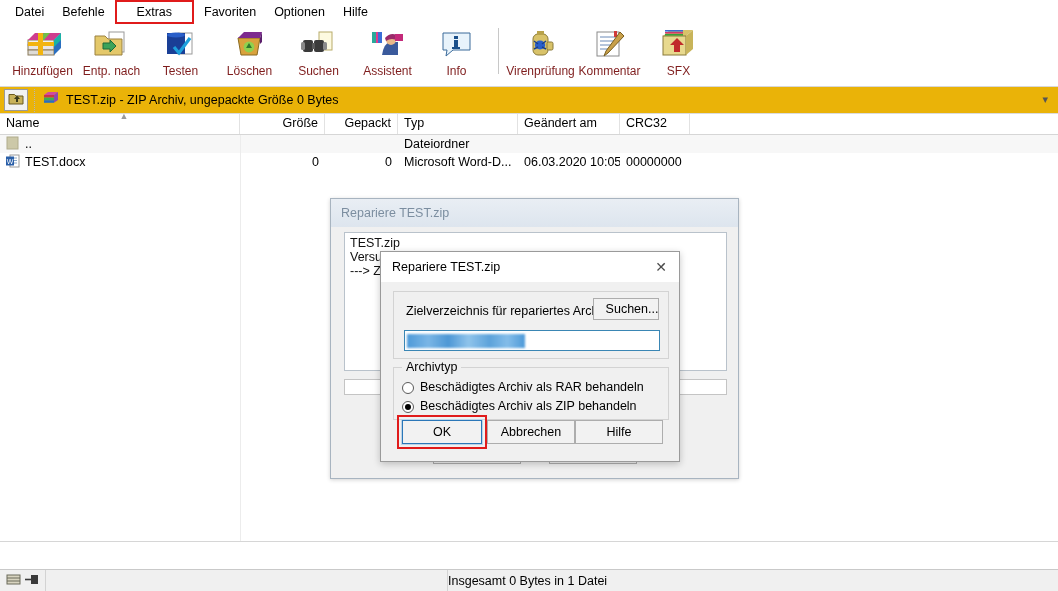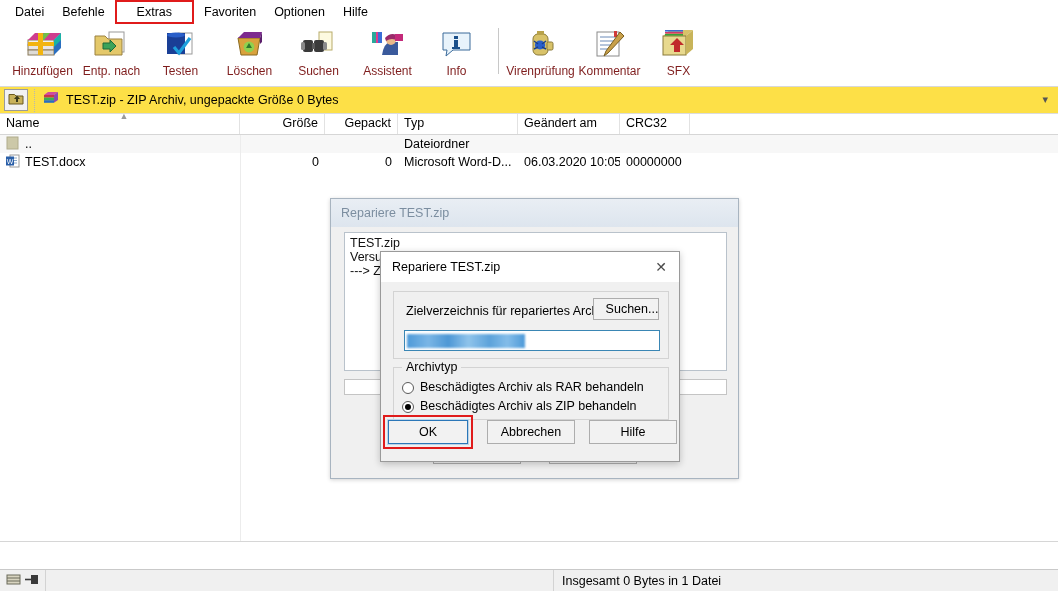--- a/index.html
+++ b/index.html
@@ -33,21 +33,21 @@
     width:69px; display:flex; flex-direction:column; align-items:center;
     padding-top:3px; cursor:default;
   }
   .tb-btn .ico { height:36px; display:flex; align-items:center; justify-content:center; }
   .tb-btn .lbl { font-size:12px; margin-top:1px; white-space:nowrap; color:#7f1d1d;}
   .tb-sep { width:1px; height:46px; background:#c8c8c8; margin:4px 7px 0 7px; }
 
   
   #addrbar {
     height:27px; display:flex; align-items:center;
-    padding:0 4px; background:#fde047; border-bottom:1px solid #dcdcdc;
+    padding:0 4px; background:#eab308; border-bottom:1px solid #dcdcdc;
   }
   #upbtn {
     width:24px; height:22px; border:1px solid #9a9a9a; background:#f2f2f2;
     display:flex; align-items:center; justify-content:center; margin-right:6px;
   }
   #addrfield {
     flex:1; height:23px; display:flex; align-items:center;
     border-left:1px dotted #b5b5b5; padding-left:8px; position:relative;
   }
   #addrfield .atext { margin-left:7px; font-size:12.5px; }
@@ -84,22 +84,22 @@
   #statusbar {
     position:absolute; left:0; bottom:0; width:1058px; height:22px;
     background:#f0f0f0; border-top:1px solid #c9c9c9;
     display:flex; align-items:center;
   }
   #statusbar .sicons { display:flex; gap:3px; padding:0 6px; align-items:center;}
   #statusbar .sseg {
     flex:1; height:22px; border-left:1px solid #d3d3d3;
   }
   #statusbar .stext {
-    width:505px; height:22px; border-left:1px solid #d3d3d3;
-    display:flex; align-items:center; padding-left:8px; font-size:12.5px;
+    width:611px; height:22px; border-left:1px solid #d3d3d3;
+    display:flex; align-items:center; font-size:12.5px;
   }
 
   
   #bgdlg {
     position:absolute; left:330px; top:198px; width:409px; height:281px;
     background:#f0f0f0; border:1px solid #a8b4c0;
     box-shadow:0 1px 4px rgba(0,0,0,.18);
   }
   #bgdlg .tbar {
     height:28px; background:linear-gradient(#e9eef4,#dde5ee);
@@ -177,21 +177,21 @@
     gap:6px; font-size:12.5px;
   }
   .radio {
     width:12px; height:12px; border:1px solid #5a5a5a; border-radius:50%;
     background:#fff; display:flex; align-items:center; justify-content:center;
     flex:none;
   }
   .radio .dot { width:6px; height:6px; border-radius:50%; background:#000; }
   #modal .btnrow {
     position:absolute; left:0; right:0; bottom:12px;
-    display:flex; justify-content:center; gap:14px; align-items:center;
+    display:flex; justify-content:center; align-items:center;
   }
   #ok-wrap {
     border:2px solid #e01b1b; padding:3px; display:flex;
   }
   #btn-ok {
     width:80px; height:24px; background:#f2f2f2;
     border:1px solid #2b77b8; outline:1px solid #bcd4e8;
     font-size:12.5px; display:flex; align-items:center; justify-content:center;
   }
 </style>

